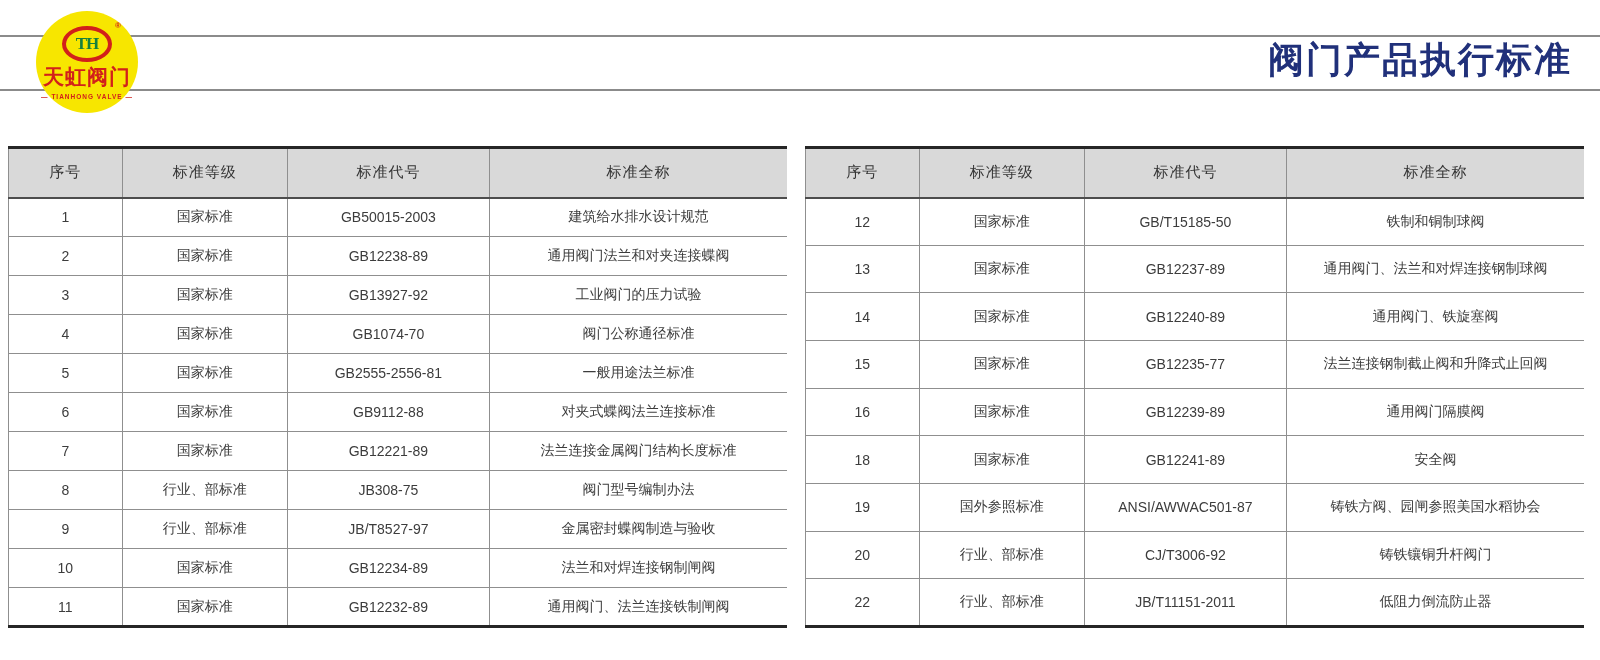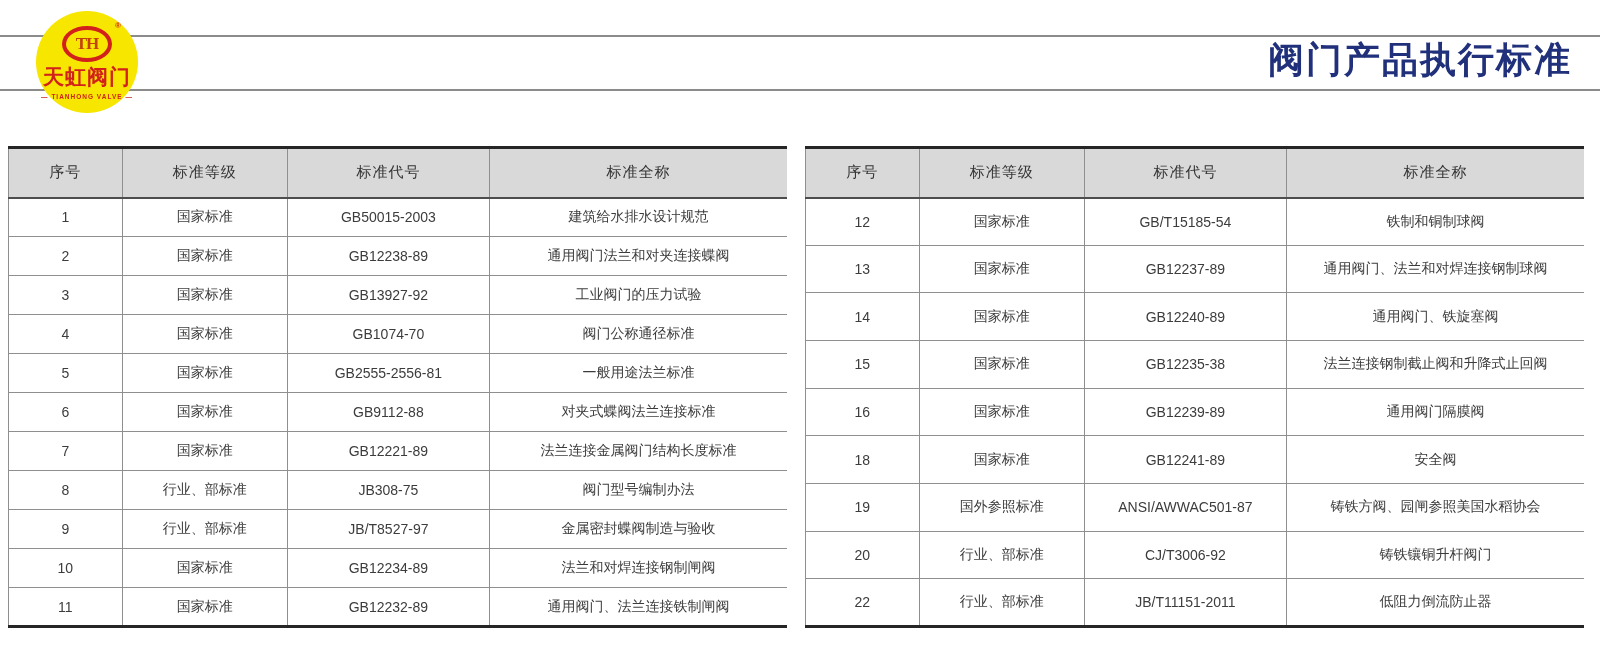--- a/index.html
+++ b/index.html
@@ -22,21 +22,21 @@
     background: #f7e600;
     display: flex; flex-direction: column; align-items: center; justify-content: center;
   }
   .emblem-wrap { position: relative; margin-top: 2px; }
   .emblem {
     width: 50px; height: 36px;
     border: 4px solid #d2201a; border-radius: 50%;
     display: flex; align-items: center; justify-content: center;
   }
   .emblem-text {
-    color: #c2410c; font-weight: bold; font-size: 17px; letter-spacing: -1px;
+    color: #15803d; font-weight: bold; font-size: 17px; letter-spacing: -1px;
     font-family: "Liberation Serif", "DejaVu Serif", serif;
   }
   .registered {
     position: absolute; right: -9px; top: -5px;
     color: #d2201a; font-size: 8px; font-weight: bold;
   }
   .brand-cn {
     margin-top: 1px;
     color: #d2201a; font-weight: bold; font-size: 21px; letter-spacing: 1px;
     white-space: nowrap;
@@ -210,39 +210,39 @@
           <th>序号</th>
           <th>标准等级</th>
           <th>标准代号</th>
           <th>标准全称</th>
         </tr>
       </thead>
     <tbody>
         <tr>
           <td>12</td>
           <td>国家标准</td>
-          <td>GB/T15185-54</td>
+          <td>GB/T15185-50</td>
           <td>铁制和铜制球阀</td>
         </tr>
         <tr>
           <td>13</td>
           <td>国家标准</td>
           <td>GB12237-89</td>
           <td>通用阀门、法兰和对焊连接钢制球阀</td>
         </tr>
         <tr>
           <td>14</td>
           <td>国家标准</td>
           <td>GB12240-89</td>
           <td>通用阀门、铁旋塞阀</td>
         </tr>
         <tr>
           <td>15</td>
           <td>国家标准</td>
-          <td>GB12235-38</td>
+          <td>GB12235-77</td>
           <td>法兰连接钢制截止阀和升降式止回阀</td>
         </tr>
         <tr>
           <td>16</td>
           <td>国家标准</td>
           <td>GB12239-89</td>
           <td>通用阀门隔膜阀</td>
         </tr>
         <tr>
           <td>18</td>

